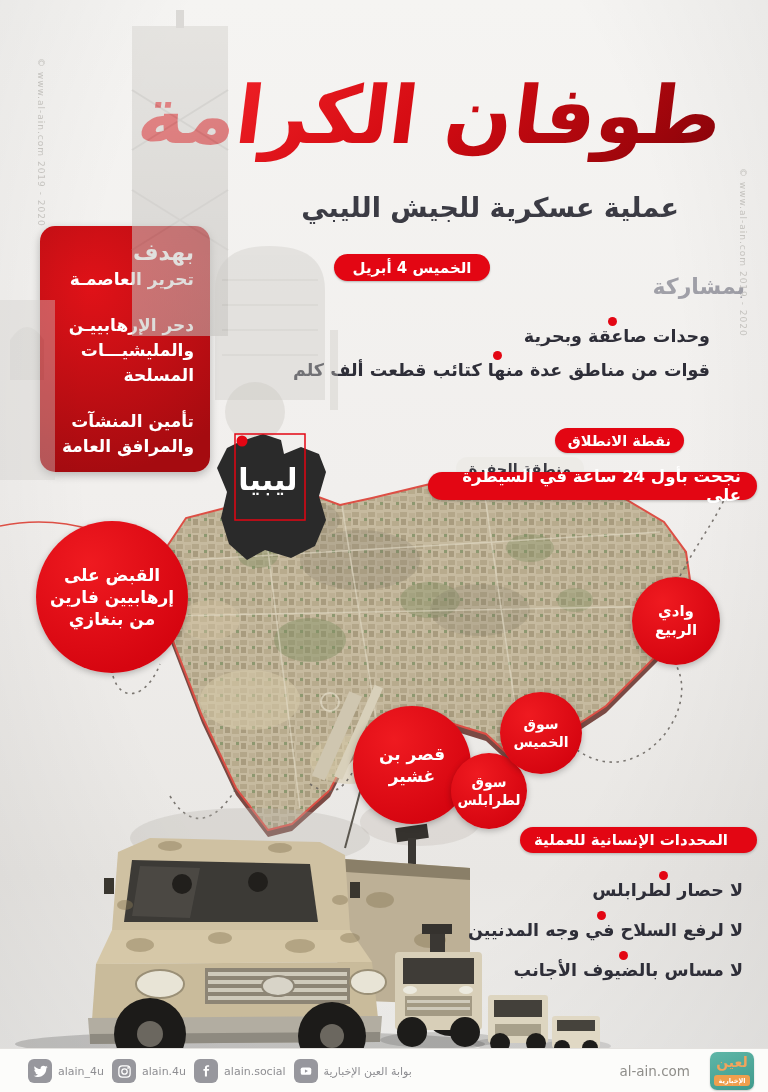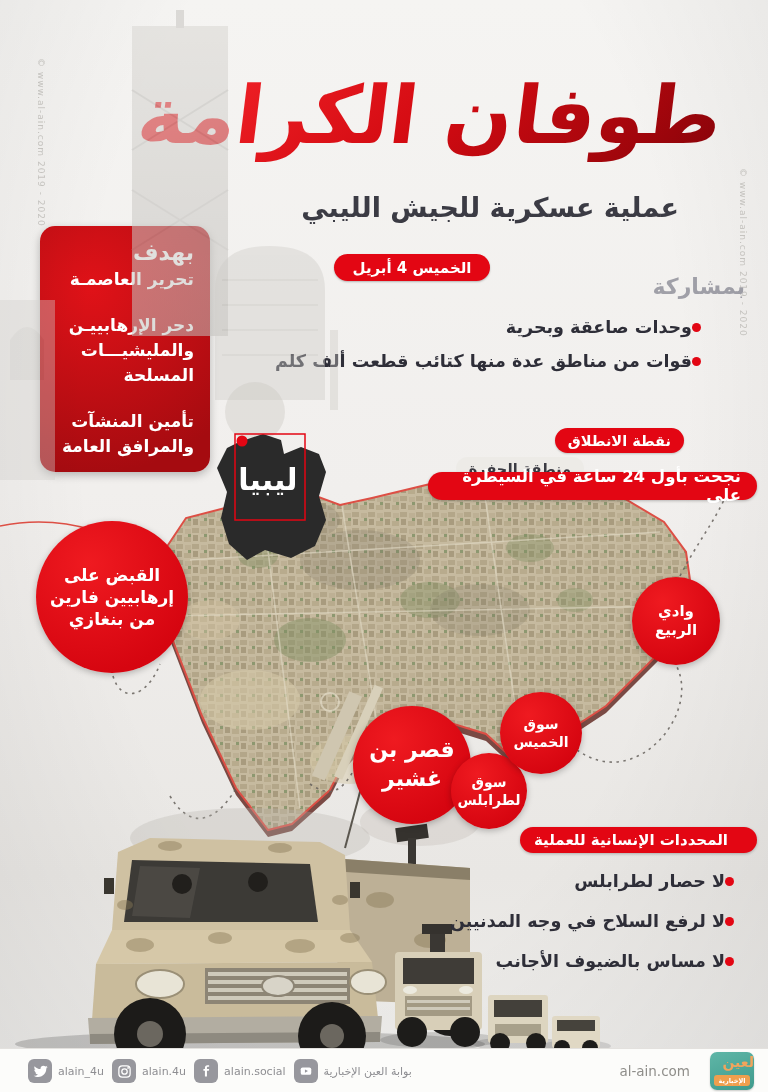--- a/index.html
+++ b/index.html
@@ -24,21 +24,21 @@
     color:#fff;font-size:15px;font-weight:bold;display:flex;align-items:center;justify-content:center;box-shadow:0 1px 2px rgba(0,0,0,.25);}
   
   .goals{left:40px;top:226px;width:170px;height:246px;border-radius:15px;
     background:radial-gradient(circle at 30% 25%,#e01218,#a50b10 85%);
     color:#fff;box-sizing:border-box;padding:14px 16px;text-align:right;box-shadow:0 3px 8px rgba(0,0,0,.25);}
   .goals h2{margin:0 0 2px 0;font-size:22px;}
   .goals .gitem{font-size:17px;font-weight:bold;line-height:25px;margin-bottom:21px;}
   .goals .gitem:last-child{margin-bottom:0;}
   
   .part-head{right:23px;top:274px;font-size:22px;font-weight:bold;color:#a0a0a8;}
-  .bullet-row{display:flex;flex-direction:row;align-items:center;justify-content:flex-start;}
+  .bullet-row{display:flex;flex-direction:column;align-items:center;justify-content:flex-start;}
   .bullet-row .txt{font-size:17.5px;font-weight:bold;color:#2e2e38;white-space:nowrap;}
   .dot{width:9px;height:9px;border-radius:50%;background:#e30613;margin-right:9px;flex:none;}
   .pb1{right:58px;top:317px;} .pb2{right:58px;top:351px;}
   
   .pill{height:25px;border-radius:13px;display:flex;align-items:center;justify-content:center;
     font-size:14.5px;font-weight:bold;padding:0 13px;white-space:nowrap;}
   .sp-red{right:84px;top:428px;background:#e30613;color:#fff;box-shadow:0 1px 2px rgba(0,0,0,.2);}
   .sp-gray{right:184px;top:429px;background:#edebe7;color:#3a3a42;height:23px;margin-top:28px;}
   .ach-bar{left:428px;right:11px;top:472px;height:28px;background:#e30613;border-radius:14px;
     color:#fff;font-size:16.5px;font-weight:bold;display:flex;align-items:center;justify-content:flex-end;
@@ -49,39 +49,39 @@
   
   .city-label{left:285px;top:536px;width:220px;text-align:center;color:#fff;font-size:42px;font-weight:bold;
     text-shadow:0 1px 4px rgba(40,40,30,.55);z-index:6;}
   
   .circle{border-radius:50%;background:radial-gradient(circle at 35% 28%,#ef1a20,#d60510 75%);
     color:#fff;font-weight:bold;display:flex;align-items:center;justify-content:center;text-align:center;
     line-height:1.3;z-index:9;box-shadow:0 2px 6px rgba(0,0,0,.25);padding:4px;box-sizing:border-box;}
   .c-capture{left:36px;top:521px;width:152px;height:152px;font-size:17px;}
   .c-airport{left:98px;top:660px;width:134px;height:134px;font-size:17px;}
   .c-sabt{left:228px;top:746px;width:80px;height:80px;font-size:14px;}
-  .c-qasr{left:353px;top:706px;width:118px;height:118px;font-size:22px;text-align:center;}
+  .c-qasr{left:353px;top:706px;width:118px;height:118px;font-size:17px;text-align:center;}
   .c-sayeh{left:451px;top:753px;width:76px;height:76px;font-size:14px;}
   .c-khamis{left:500px;top:692px;width:82px;height:82px;font-size:14px;}
   .c-wadi{left:632px;top:577px;width:88px;height:88px;font-size:15px;}
   
   .hum-badge{left:520px;right:11px;top:827px;height:26px;background:#e30613;border-radius:13px;
     color:#fff;font-size:15px;font-weight:bold;display:flex;align-items:center;justify-content:flex-end;
     padding:0 14px;box-sizing:border-box;z-index:10;box-shadow:0 1px 3px rgba(0,0,0,.25);}
   .hb1{right:25px;top:871px;z-index:10;} .hb2{right:25px;top:911px;z-index:10;} .hb3{right:25px;top:951px;z-index:10;}
   
   .footer{left:0;top:1048px;width:768px;height:44px;background:#fcfcfa;border-top:1px solid #e3e1de;
     display:flex;align-items:center;z-index:20;}
   .social{display:flex;align-items:center;margin-left:28px;}
   .sbox{width:24px;height:24px;border-radius:6px;background:#97979d;display:flex;align-items:center;justify-content:center;flex:none;}
   .shandle{font-size:11px;color:#8e8e92;margin:0 8px 0 6px;white-space:nowrap;}
   .site{position:absolute;right:78px;top:14px;font-size:13.5px;color:#8f8e8a;}
   .logo{position:absolute;right:14px;top:3px;width:44px;height:38px;border-radius:7px;
     background:linear-gradient(160deg,#5fb6a7,#3f9a8c);box-shadow:0 1px 2px rgba(0,0,0,.2);}
-  .logo .lw{position:absolute;left:0;top:2px;width:44px;color:#f2a45c;font-size:14px;font-weight:bold;}
+  .logo .lw{position:absolute;left:0;top:2px;width:44px;text-align:center;color:#f2a45c;font-size:14px;font-weight:bold;}
   .logo .lb{position:absolute;left:4px;top:23px;width:36px;height:11px;border-radius:3px;background:#ef9f4e;
     color:#fff;font-size:6.5px;font-weight:bold;display:flex;align-items:center;justify-content:center;}
   svg{display:block;}
 </style>
 </head>
 <body>
 
 <div id="canvas">
 
   <svg class="abs" style="left:0;top:0;z-index:1;" width="768" height="520" viewBox="0 0 768 520">

